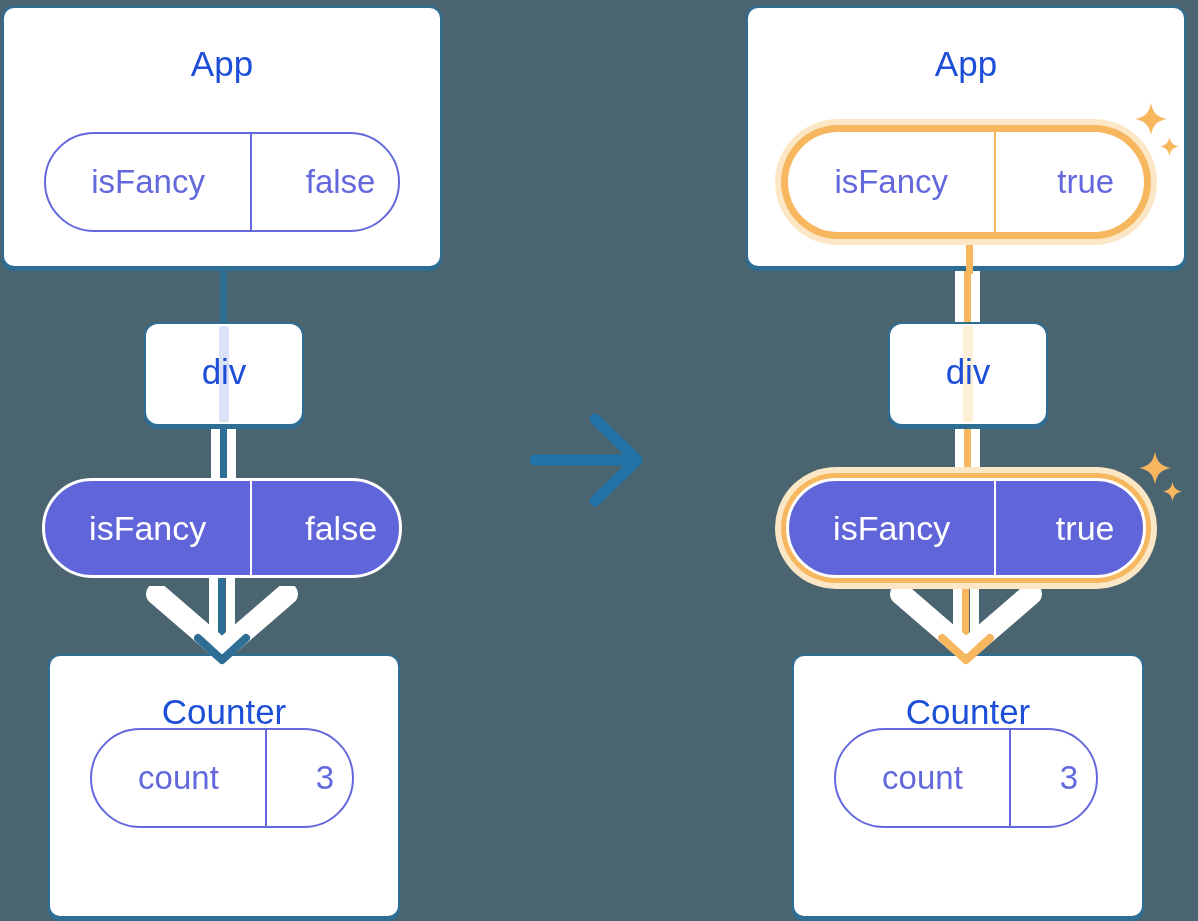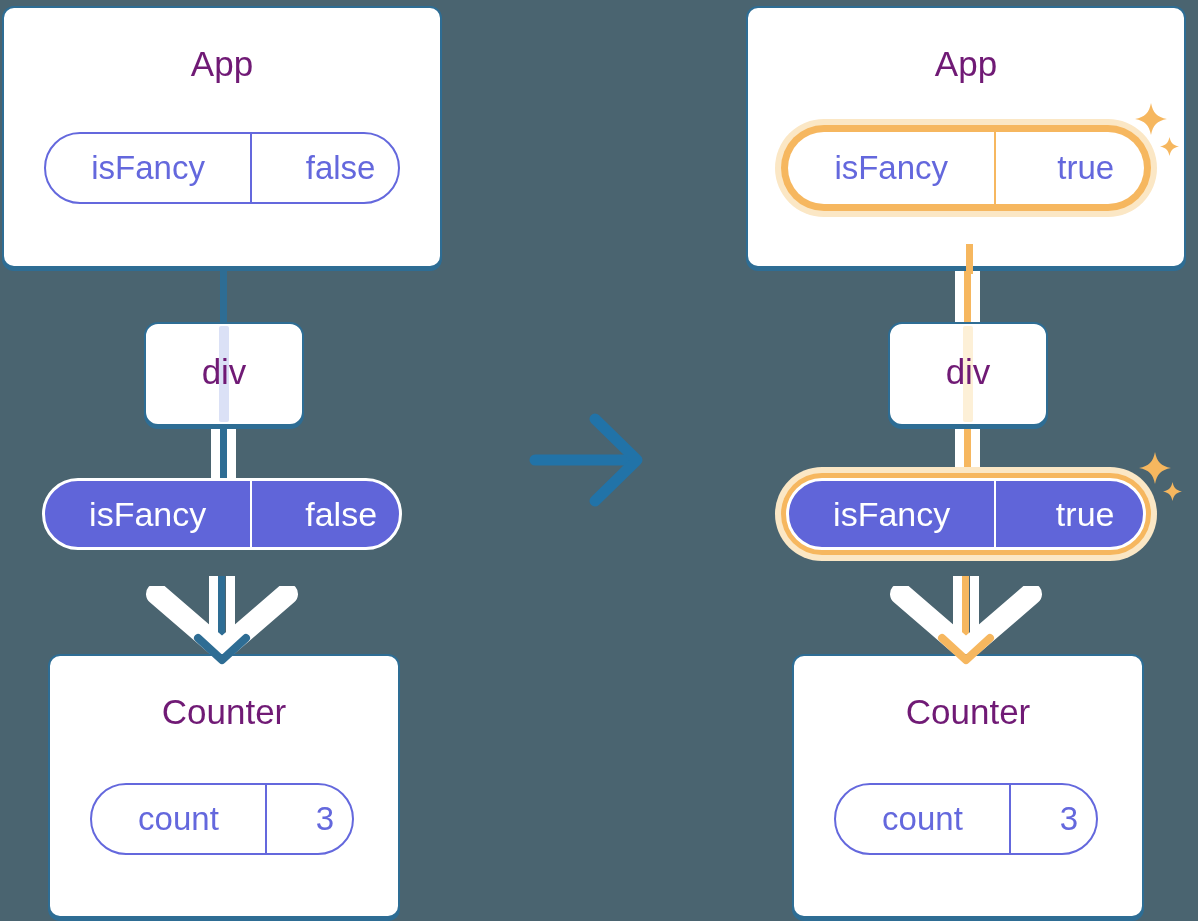--- a/index.html
+++ b/index.html
@@ -18,48 +18,48 @@
     border:2px solid #2e6d94;border-radius:12px;
     box-shadow:0 3px 0 #2e6d94;
     z-index:2;
   }
   .app-card{left:0;top:6px;width:436px;height:258px;}
   .div-card{left:142px;top:322px;width:156px;height:100px;border-radius:14px;}
   .counter-card{left:46px;top:654px;width:348px;height:260px;}
 
   .card-title{
     position:absolute;left:0;right:0;top:36px;text-align:center;
-    color:#701a75;font-size:35px;font-weight:500;z-index:3;
+    color:#1d4ed8;font-size:35px;font-weight:500;z-index:3;
   }
   .div-label{top:28px;}
 
   
   .pill{
     position:absolute;display:flex;align-items:stretch;
-    border-radius:52px;height:72px;z-index:3;box-sizing:border-box;gap:23px;
+    border-radius:52px;height:100px;z-index:3;box-sizing:border-box;gap:23px;
   }
   .pill .seg{display:flex;align-items:center;justify-content:center;}
   .pill .seg-left{flex:0 0 58%;}
   .pill .seg-right{flex:1 1 auto;margin-left:8px;}
 
   .pill.outlined{
     background:#ffffff;color:#6468dd;
     border:2px solid #6468dd;font-size:33px;
   }
   .pill.outlined .seg-left{border-right:2px solid #6468dd;}
 
   .pill.solid{
     background:#6065d9;color:#ffffff;
     border:3px solid #ffffff;font-size:34px;
   }
   .pill.solid .seg-left{border-right:2px solid #ffffff;}
 
   .app-pill{left:40px;top:124px;width:356px;}
   .passed-pill{left:40px;top:478px;width:360px;}
-  .counter-pill{left:88px;top:783px;width:264px;text-align:right;}
+  .counter-pill{left:88px;top:728px;width:264px;text-align:right;}
   .counter-pill .seg-left{flex:0 0 66.5%;}
 
   
   .pill.fancy-outlined{
     border:none;
     box-shadow:0 0 0 7px #f6b75f, 0 0 0 13px #fbe7c5;
   }
   .pill.fancy-outlined .seg-left{border-right:2px solid #f6b75f;}
   .pill.fancy-solid{
     box-shadow:0 0 0 5px #f6b75f, 0 0 0 11px #fbe7c5;

